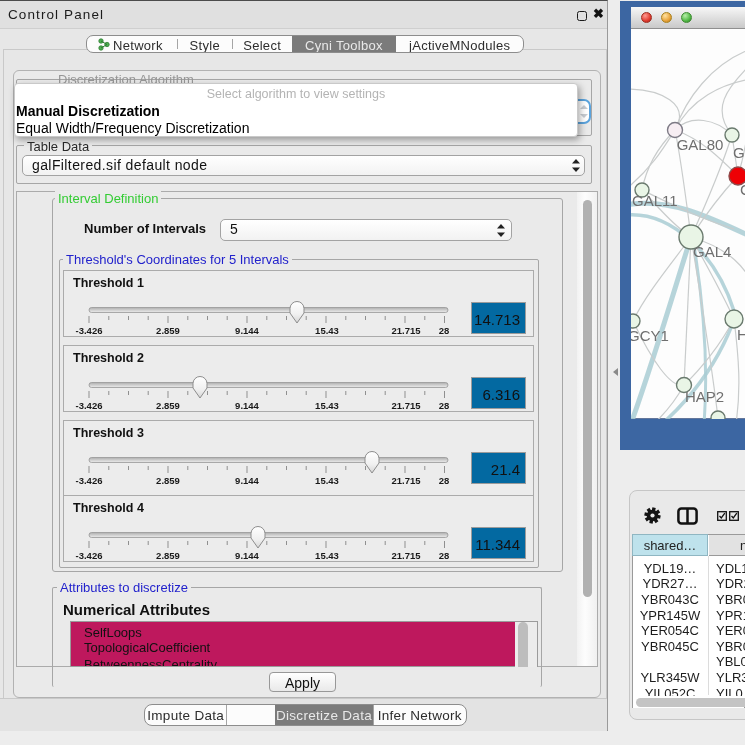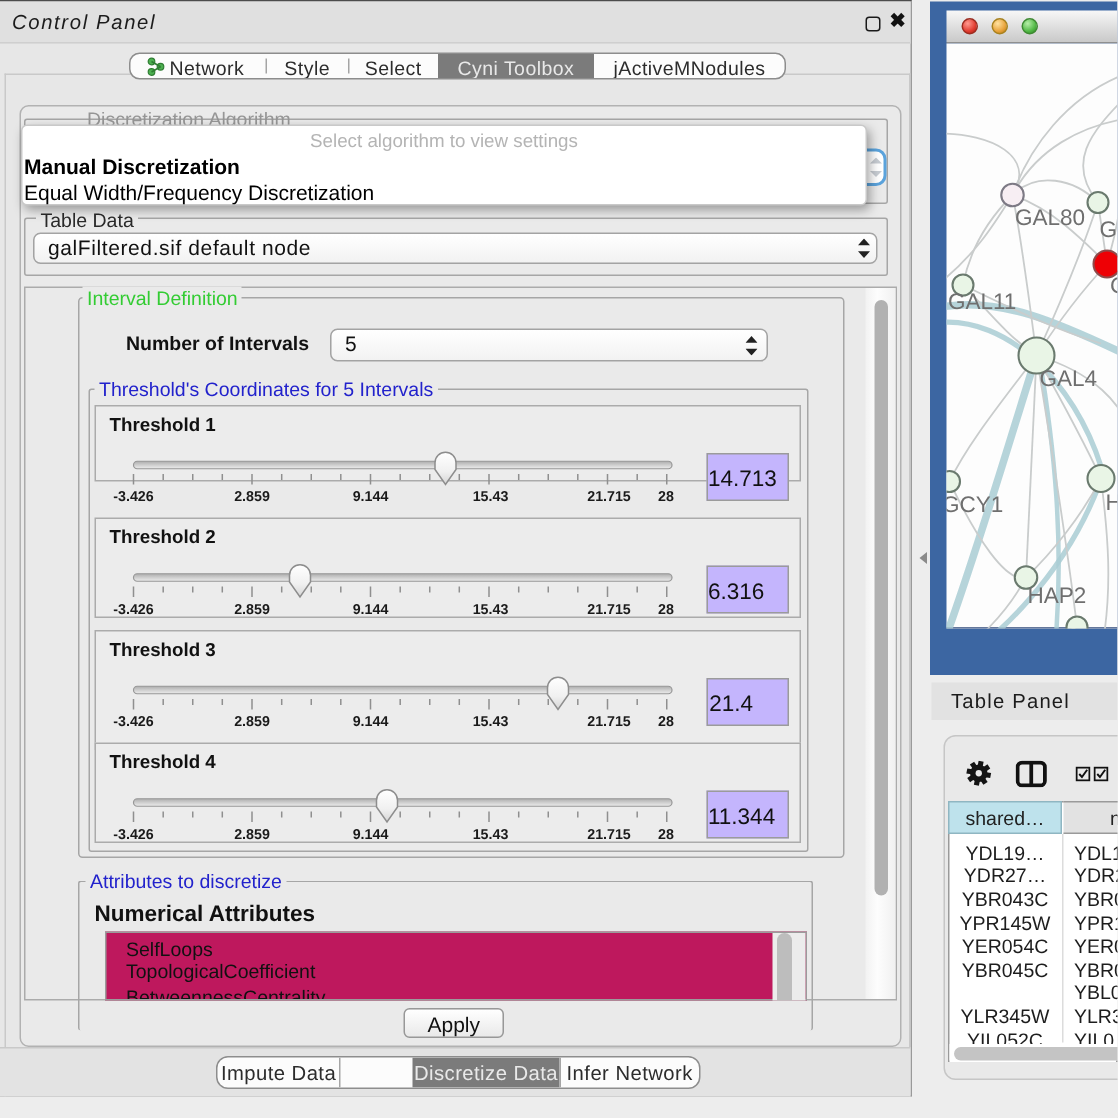--- a/index.html
+++ b/index.html
@@ -1,42 +1,42 @@
 <!DOCTYPE html>
 <html><head><meta charset="utf-8">
 <style>
 * { margin:0; padding:0; box-sizing:border-box; }
 html,body { width:745px; height:745px; font-family:"Liberation Sans", sans-serif; background:#ededed; }
 #stage { position:relative; width:745px; height:745px; overflow:hidden; }
 .abs { position:absolute; }
 
 #leftwin { position:absolute; left:0; top:0; width:608px; height:731px; background:#e7e7e7;
   border-top:1px solid #4c4c4c; border-right:1px solid #9a9a9a; border-bottom:1px solid #8f8f8f; }
-#titlebar { position:absolute; left:0; top:0; width:100%; height:28px; background:#e0e0e0; border-bottom:1px solid #cFcFcF;font-style:italic;}
+#titlebar { position:absolute; left:0; top:0; width:100%; height:28px; background:#e0e0e0; border-bottom:1px solid #cFcFcF;}
 #titlebar .t { position:absolute; left:8px; top:6px; font-size:13.5px; color:#1c1c1c; letter-spacing:1.1px; }
 #float-ic { position:absolute; left:577px; top:10px; width:10px; height:10px; border:1.8px solid #1a1a1a; border-radius:2.5px; }
 #close-ic { position:absolute; left:593px; top:5px; font-size:13px; font-weight:bold; color:#111; }
 
 .tabbar { position:absolute; background:#fcfcfc; border:1px solid #8d8d8d; border-radius:7px; display:flex; overflow:hidden; }
 .tab { font-size:13px; color:#2c2c2c; text-align:center; padding-top:2px; height:100%; letter-spacing:0.3px; }
 .tab.dark { background:#7b7b7b; color:#e9e9e9; }
 .tsep { width:1px; background:#a5a5a5; margin:3px 0; }
 
 #panel { position:absolute; left:13px; top:69px; width:588px; height:628px; background:#eaeaea;
   border:1px solid #b2b2b2; border-radius:6px; }
 .group { position:absolute; border:1px solid #a6a6a6; border-radius:2px; }
 .glabel { position:absolute; top:-8px; font-size:13px; background:#eaeaea; padding:0 3px; white-space:nowrap; }
 .combo { position:absolute; background:linear-gradient(#ffffff,#f2f2f2); border:1px solid #a3a3a3; border-radius:5px;
   font-size:14px; color:#111; padding:1px 0 0 9px; letter-spacing:0.4px; }
 .spinarr { position:absolute; width:8px; }
 
 .tpanel { position:absolute; left:63px; width:471px; background:#ececec; border:1px solid #ababab; }
 .tlabel { position:absolute; left:9px; top:5px; font-size:12.5px; font-weight:bold; color:#111; }
-.tval { position:absolute; left:407px; top:31px; width:55px; height:32px; background:#c4b5fd; border:1px solid #9b9b9b;
-  font-size:15px; color:#111; text-align:right; padding:8px 23px 0 0; }
+.tval { position:absolute; left:407px; top:31px; width:55px; height:32px; background:#0369a1; border:1px solid #9b9b9b;
+  font-size:15px; color:#111; text-align:right; padding:8px 5px 0 0; }
 .list { position:absolute; background:#be185d; border:1px solid #9b9b9b; font-size:13px; color:#111; }
 .btn { position:absolute; background:linear-gradient(#ffffff,#e9e9e9); border:1px solid #989898; border-radius:4px;
   font-size:13px; color:#111; text-align:center; }
 
 #netwin { position:absolute; left:620px; top:1px; width:125px; height:449px; background:#3c66a2; }
 #nettitle { position:absolute; left:631px; top:7px; width:114px; height:22px;
   background:linear-gradient(#f7f7f7,#c9c9c9); border-bottom:1px solid #8f8f8f; }
 .tl { position:absolute; top:6px; width:11px; height:11px; border-radius:50%; }
 #netcanvas { position:absolute; left:631px; top:29px; width:114px; height:390px; background:#fdfdfd; border-bottom:1.5px solid #64779b; }
 #tablebar { position:absolute; left:621px; top:455px; width:124px; height:25px; background:#e2e2e2; }
@@ -105,21 +105,21 @@
             <stop offset="1" stop-color="#ececec"></stop>
     </linearGradient>
     <linearGradient id="thm" x1="0" y1="0" x2="0" y2="1">
       <stop offset="0" stop-color="#ffffff"></stop>
             <stop offset="0.6" stop-color="#f0f0f0"></stop>
             <stop offset="1" stop-color="#d5d5d5"></stop>
     </linearGradient>
   </defs>
       </svg>
 
-<div class="tpanel" style="top:269px;height:51px;">
+<div class="tpanel" style="top:269px;height:67px;">
 <div class="tlabel">Threshold 1</div>
 <svg width="471" height="46" style="position:absolute;left:0;top:26px;overflow:visible">
           <line x1="25.0" y1="19" x2="25.0" y2="26" stroke="#8f8f8f" stroke-width="1"></line>
           <line x1="44.8" y1="19" x2="44.8" y2="23" stroke="#8f8f8f" stroke-width="1"></line>
           <line x1="64.5" y1="19" x2="64.5" y2="23" stroke="#8f8f8f" stroke-width="1"></line>
           <line x1="84.2" y1="19" x2="84.2" y2="23" stroke="#8f8f8f" stroke-width="1"></line>
           <line x1="104.0" y1="19" x2="104.0" y2="26" stroke="#8f8f8f" stroke-width="1"></line>
           <line x1="123.8" y1="19" x2="123.8" y2="23" stroke="#8f8f8f" stroke-width="1"></line>
           <line x1="143.5" y1="19" x2="143.5" y2="23" stroke="#8f8f8f" stroke-width="1"></line>
           <line x1="163.2" y1="19" x2="163.2" y2="23" stroke="#8f8f8f" stroke-width="1"></line>
@@ -348,23 +348,20 @@
       <text x="69" y="121" text-anchor="middle" font-size="15" fill="#6f6f6f">GAL80</text>
       <text x="102" y="129" text-anchor="start" font-size="15" fill="#6f6f6f">G</text>
       <text x="109" y="166" text-anchor="start" font-size="15" fill="#6f6f6f">C</text>
       <text x="1" y="177" text-anchor="start" font-size="15" fill="#6f6f6f">GAL11</text>
       <text x="62" y="228" text-anchor="start" font-size="15" fill="#6f6f6f">GAL4</text>
       <text x="-3" y="312" text-anchor="start" font-size="15" fill="#6f6f6f">GCY1</text>
       <text x="106" y="311" text-anchor="start" font-size="15" fill="#6f6f6f">H</text>
       <text x="54" y="373" text-anchor="start" font-size="15" fill="#6f6f6f">HAP2</text>
     </svg>
 
-<div id="tablebar">
-      <span style="position:absolute;left:13px;top:5px;font-size:13.5px;color:#1c1c1c;letter-spacing:0.8px;">Table Panel</span>
-    </div>
 <div id="tablepanel"></div>
 
 <svg width="17" height="17" style="position:absolute;left:644px;top:507px" viewBox="0 0 17 17">
       <rect x="13.08" y="8.05" width="3.4" height="3.4" transform="rotate(11.2 14.78 9.75)" fill="#141414"></rect>
       <rect x="10.36" y="12.12" width="3.4" height="3.4" transform="rotate(56.2 12.06 13.82)" fill="#141414"></rect>
       <rect x="5.55" y="13.08" width="3.4" height="3.4" transform="rotate(101.2 7.25 14.78)" fill="#141414"></rect>
       <rect x="1.48" y="10.36" width="3.4" height="3.4" transform="rotate(146.2 3.18 12.06)" fill="#141414"></rect>
       <rect x="0.52" y="5.55" width="3.4" height="3.4" transform="rotate(191.2 2.22 7.25)" fill="#141414"></rect>
       <rect x="3.24" y="1.48" width="3.4" height="3.4" transform="rotate(236.2 4.94 3.18)" fill="#141414"></rect>
       <rect x="8.05" y="0.52" width="3.4" height="3.4" transform="rotate(281.2 9.75 2.22)" fill="#141414"></rect>

